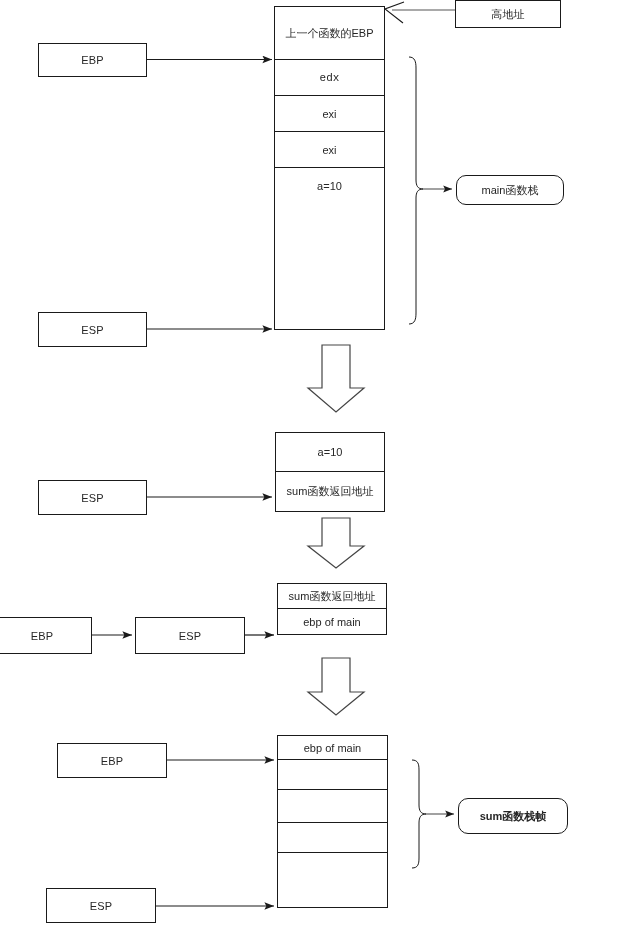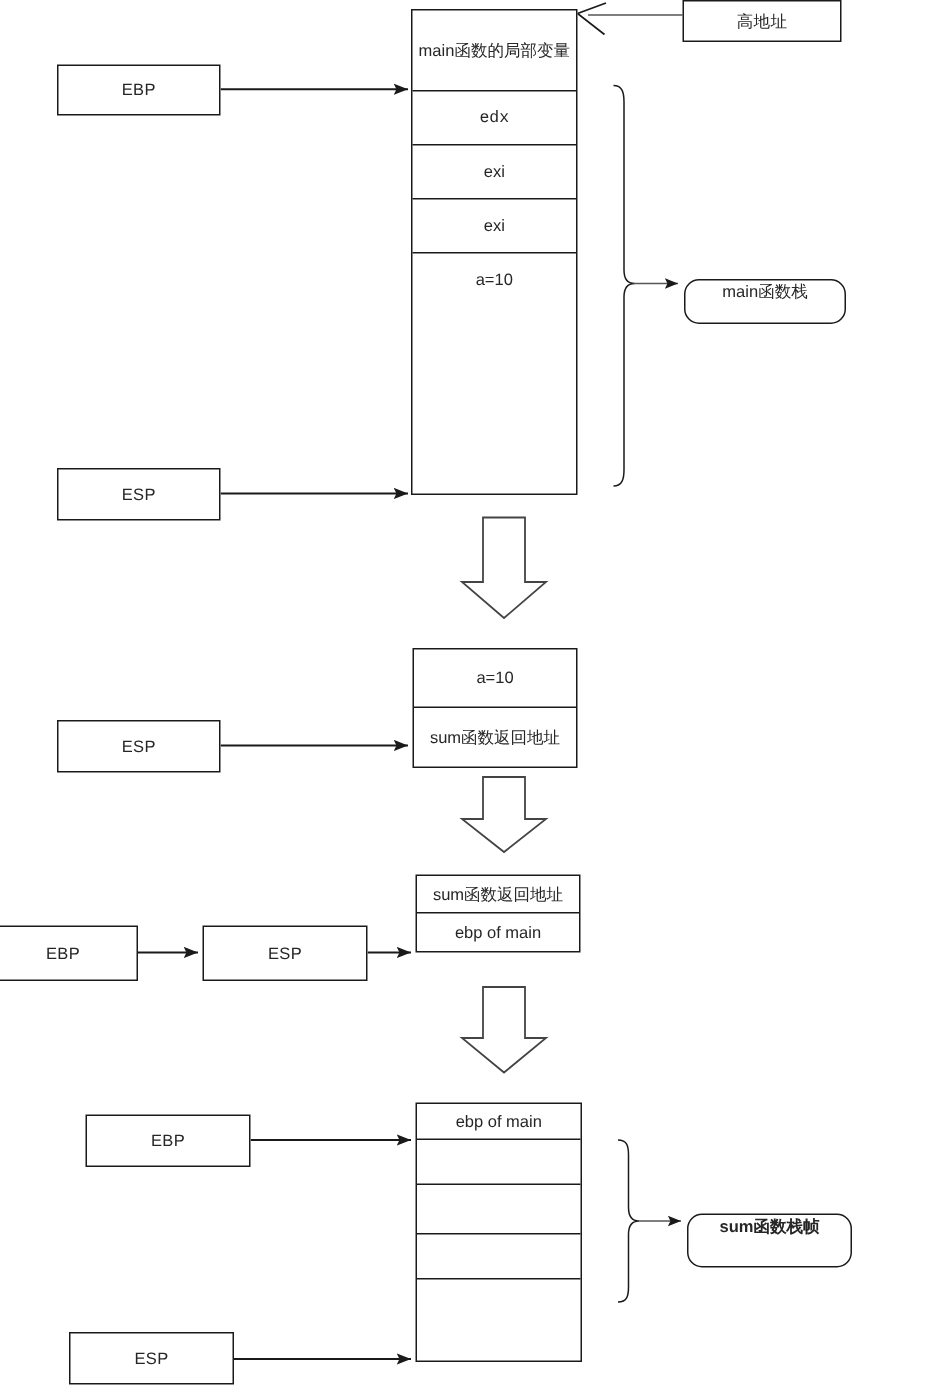--- a/index.html
+++ b/index.html
@@ -42,25 +42,24 @@
     color: #262626;
   }
   
   .roundbox {
     position: absolute;
     border: 1px solid #1a1a1a;
     border-radius: 10px;
     background: #ffffff;
     box-sizing: border-box;
     display: flex;
-    align-items: flex-start;
+    align-items: center;
     justify-content: center;
     font-size: 11px;
     color: #262626;
-    margin-top: 11px;
   }
   
   .stack {
     position: absolute;
     border: 1px solid #1a1a1a;
     background: #ffffff;
     box-sizing: border-box;
   }
   .cell {
     border-bottom: 1px solid #1a1a1a;
@@ -140,21 +139,21 @@
 
   <div class="rbox" style="left:38px; top:43px; width:109px; height:34px;">
     <span>EBP</span>
   </div>
 
   <div class="rbox" style="left:38px; top:312px; width:109px; height:35px;">
     <span>ESP</span>
   </div>
 
   <div class="stack" style="left:274px; top:6px; width:111px; height:324px;">
-    <div class="cell" style="height:54px;">main函数的局部变量</div>
+    <div class="cell" style="height:53px;">上一个函数的EBP</div>
     <div class="cell" style="height:36px;font-family:Liberation Mono, monospace;">edx</div>
     <div class="cell" style="height:36px;">exi</div>
     <div class="cell" style="height:36px;">exi</div>
     <div class="cell" style="height:35px;">a=10</div>
   </div>
 
   <div class="roundbox" style="left:456px; top:175px; width:108px; height:30px;">
     <span>main函数栈</span>
   </div>
 

